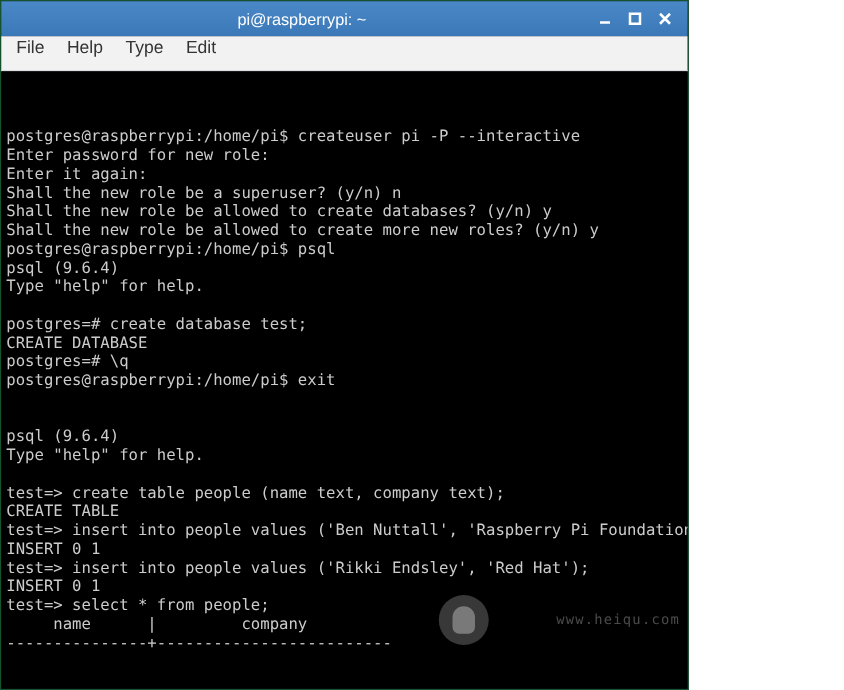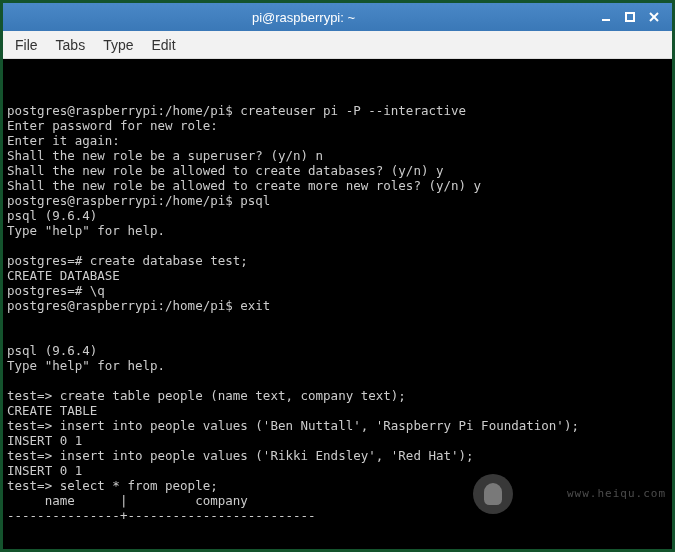--- a/index.html
+++ b/index.html
@@ -1,23 +1,23 @@
 <!DOCTYPE html>
 <html><head>
 <meta charset="utf-8">
 <style>
   * { box-sizing: border-box; margin: 0; padding: 0; }
   html, body { width: 675px; height: 552px; font-family: sans-serif; overflow: hidden; }
-  .window { width: 675px; height: 552px; display: flex; flex-direction: column; border: 3px solid #14532d; background: #0f172a; }
+  .window { width: 551px; height: 552px; display: flex; flex-direction: column; border: 1px solid #14532d; background: #0f172a; }
   .titlebar { height: 28px; background: linear-gradient(#4a88c7, #3a78b7); display: flex; align-items: center; padding: 0 8px; color: #fff; font-size: 13px; }
   .titlebar-title { flex: 1; text-align: center; }
   .titlebar-buttons { display: flex; gap: 4px; }
   .tb-btn { width: 20px; height: 20px; border-radius: 3px; display: flex; align-items: center; justify-content: center; color: #fff; font-size: 12px; cursor: pointer; }
   .tb-btn svg { width: 12px; height: 12px; stroke: #fff; stroke-width: 2; fill: none; }
-  .menubar { height: 28px; background: #f2f2f2; border-bottom: 1px solid #ddd; display: flex; align-items: center; padding: 0 12px; gap: 18px; font-size: 14px; color: #333; }
+  .menubar { height: 28px; background: #f2f2f2; border-bottom: 1px solid #ddd; display: flex; align-items: flex-start; padding: 0 12px; gap: 18px; font-size: 14px; color: #333; }
   .menu-item { cursor: pointer; }
   .terminal { flex: 1; background: #000; color: #ccc; font-family: "DejaVu Sans Mono", "Liberation Mono", monospace; font-size: 12.5px; line-height: 15px; padding: 14px 4px; overflow: hidden; position: relative; white-space: pre; }
   .term-line { white-space: pre; }
   .green { color: #55ff55; font-weight: bold; }
   .blue { color: #5588ff; font-weight: bold; }
   .watermark { position: absolute; right: 6px; bottom: 18px; opacity: 0.55; display: flex; align-items: center; gap: 6px; pointer-events: none; }
   .watermark .mush { width: 40px; height: 40px; border-radius: 50%; background: #666; display: flex; align-items: center; justify-content: center; }
   .watermark .mush-inner { width: 18px; height: 22px; background: #ddd; border-radius: 10px 10px 6px 6px; position: relative; }
   .watermark .wm-text { color: #aaa; font-family: sans-serif; font-size: 18px; font-weight: 600; line-height: 1.1; }
   .watermark .wm-sub { color: #888; font-size: 11px; letter-spacing: 1px; margin-left: 48px; }
@@ -44,21 +44,21 @@
         <svg viewBox="0 0 12 12">
             <line x1="2" y1="2" x2="10" y2="10"></line>
             <line x1="10" y1="2" x2="2" y2="10"></line>
           </svg>
       </div>
     </div>
   </div>
 
   <div class="menubar">
     <span class="menu-item">File</span>
-    <span class="menu-item">Tabs</span>
+    <span class="menu-item">Help</span>
     <span class="menu-item">Type</span>
     <span class="menu-item">Edit</span>
   </div>
 
   <div class="terminal">
     <div id="term-block1"><div class="term-line">postgres@raspberrypi:/home/pi$ createuser pi -P --interactive</div><div class="term-line">Enter password for new role:</div><div class="term-line">Enter it again:</div><div class="term-line">Shall the new role be a superuser? (y/n) n</div><div class="term-line">Shall the new role be allowed to create databases? (y/n) y</div><div class="term-line">Shall the new role be allowed to create more new roles? (y/n) y</div><div class="term-line">postgres@raspberrypi:/home/pi$ psql</div><div class="term-line">psql (9.6.4)</div><div class="term-line">Type "help" for help.</div><div class="term-line">&nbsp;</div><div class="term-line">postgres=# create database test;</div><div class="term-line">CREATE DATABASE</div><div class="term-line">postgres=# \q</div><div class="term-line">postgres@raspberrypi:/home/pi$ exit</div></div>
     <div id="term-block2"><div class="term-line">psql (9.6.4)</div><div class="term-line">Type "help" for help.</div><div class="term-line">&nbsp;</div><div class="term-line">test=&gt; create table people (name text, company text);</div><div class="term-line">CREATE TABLE</div><div class="term-line">test=&gt; insert into people values ('Ben Nuttall', 'Raspberry Pi Foundation');</div><div class="term-line">INSERT 0 1</div><div class="term-line">test=&gt; insert into people values ('Rikki Endsley', 'Red Hat');</div><div class="term-line">INSERT 0 1</div><div class="term-line">test=&gt; select * from people;</div><div class="term-line">     name      |         company         </div><div class="term-line">---------------+-------------------------</div></div>
     <div class="watermark">
       <div class="mush"><div class="mush-inner"></div></div>
       <div>

